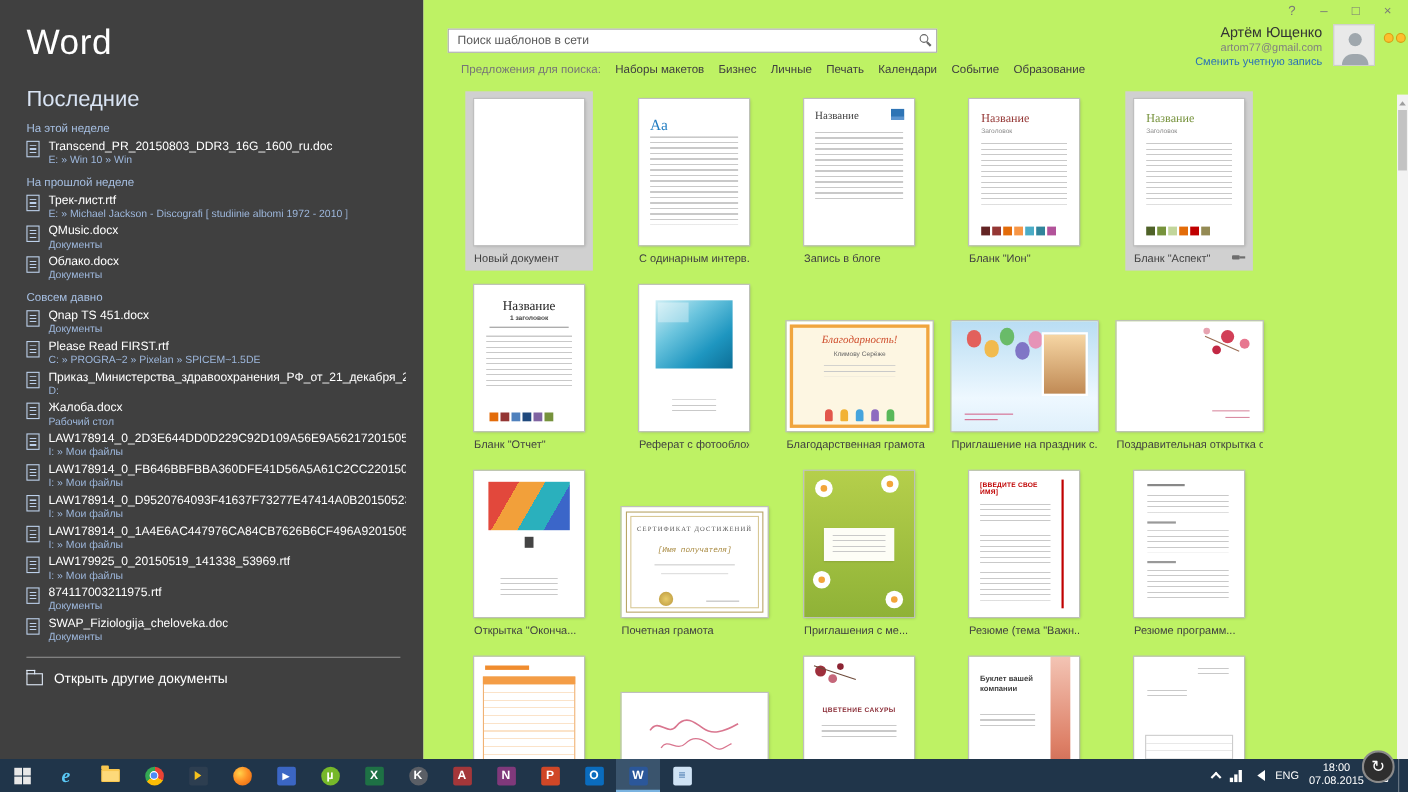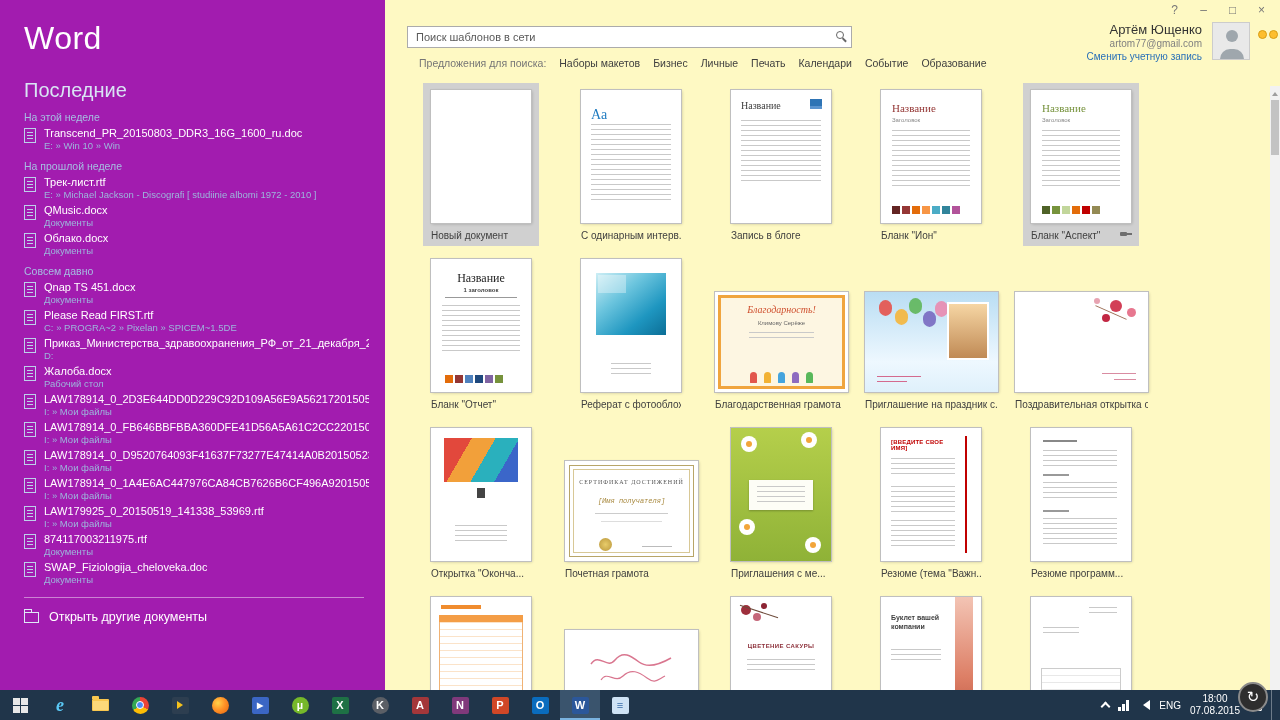--- a/index.html
+++ b/index.html
@@ -1,37 +1,37 @@
 <!DOCTYPE html>
 <html><head>
 <meta charset="utf-8">
 <style>
   * { margin:0; padding:0; box-sizing:border-box; }
   html,body { width:1280px; height:720px; overflow:hidden; font-family:"Liberation Sans",sans-serif; background:#fff; }
   .app { display:flex; height:690px; }
 
   
-  .sidebar { width:385px; background:#a21caf; color:#fff; padding:20px 0 0 24px; position:relative; overflow:hidden; flex-shrink:0; }
+  .sidebar { width:385px; background:#404040; color:#fff; padding:20px 0 0 24px; position:relative; overflow:hidden; flex-shrink:0; }
   .word-logo { font-size:32px; font-weight:normal; letter-spacing:.5px; color:#fff; }
   .recent-title { font-size:20px; color:#d9e4f4; margin:22px 0 4px; }
   .group-header { font-size:10.5px; color:#a6bfe2; margin:9px 0 4px; }
   .doc-item { display:flex; gap:8px; margin-bottom:4px; align-items:flex-start; cursor:default; padding-right:16px; }
   .doc-icon { width:12px; height:15px; border:1px solid #bcd0ea; margin-top:1px; flex-shrink:0; position:relative; }
   .doc-icon::after { content:""; position:absolute; left:2px; right:2px; top:3px; height:8px;
     background:repeating-linear-gradient(to bottom,#bcd0ea 0,#bcd0ea 1px,transparent 1px,transparent 3px); }
   .doc-text { min-width:0; }
   .doc-title { display:block; font-size:11px; line-height:13px; color:#fff; white-space:nowrap; overflow:hidden; max-width:330px; }
   .doc-path { display:block; font-size:9.5px; line-height:11px; color:#9db7dc; white-space:nowrap; overflow:hidden; max-width:330px; }
   .open-other { border-top:1px solid rgba(255,255,255,.45); margin-top:12px; padding-top:12px; width:340px;
     display:flex; align-items:center; gap:10px; font-size:12.5px; color:#fff; cursor:default; }
   .folder-icon { width:15px; height:11px; border:1px solid #dfe9f7; position:relative; display:inline-block; }
   .folder-icon::before { content:""; position:absolute; top:-4px; left:-1px; width:6px; height:3px; border:1px solid #dfe9f7; border-bottom:none; }
 
   
-  .main { flex:1; position:relative; background:#fef9c3; padding:26px 0 0 22px; height:690px; overflow:hidden; }
+  .main { flex:1; position:relative; background:#bef264; padding:26px 0 0 22px; height:690px; overflow:hidden; }
   .search-row { position:relative; width:445px; }
   .search { width:445px; height:22px; border:1px solid #ababab; padding:0 26px 0 8px; font-size:11px; color:#444; outline:none; }
   .search::placeholder { color:#595959; }
   .mag { position:absolute; right:8px; top:5px; width:8px; height:8px; border:1.5px solid #666; border-radius:50%; }
   .mag::after { content:""; position:absolute; width:5px; height:1.5px; background:#666; transform:rotate(45deg); right:-4px; bottom:-2px; }
   .suggestions { margin-top:9px; font-size:10.5px; color:#767676;margin-left:12px; }
   .sug-label { margin-right:10px; }
   .sug-link { color:#404040; margin-right:13px; cursor:pointer; }
 
   

